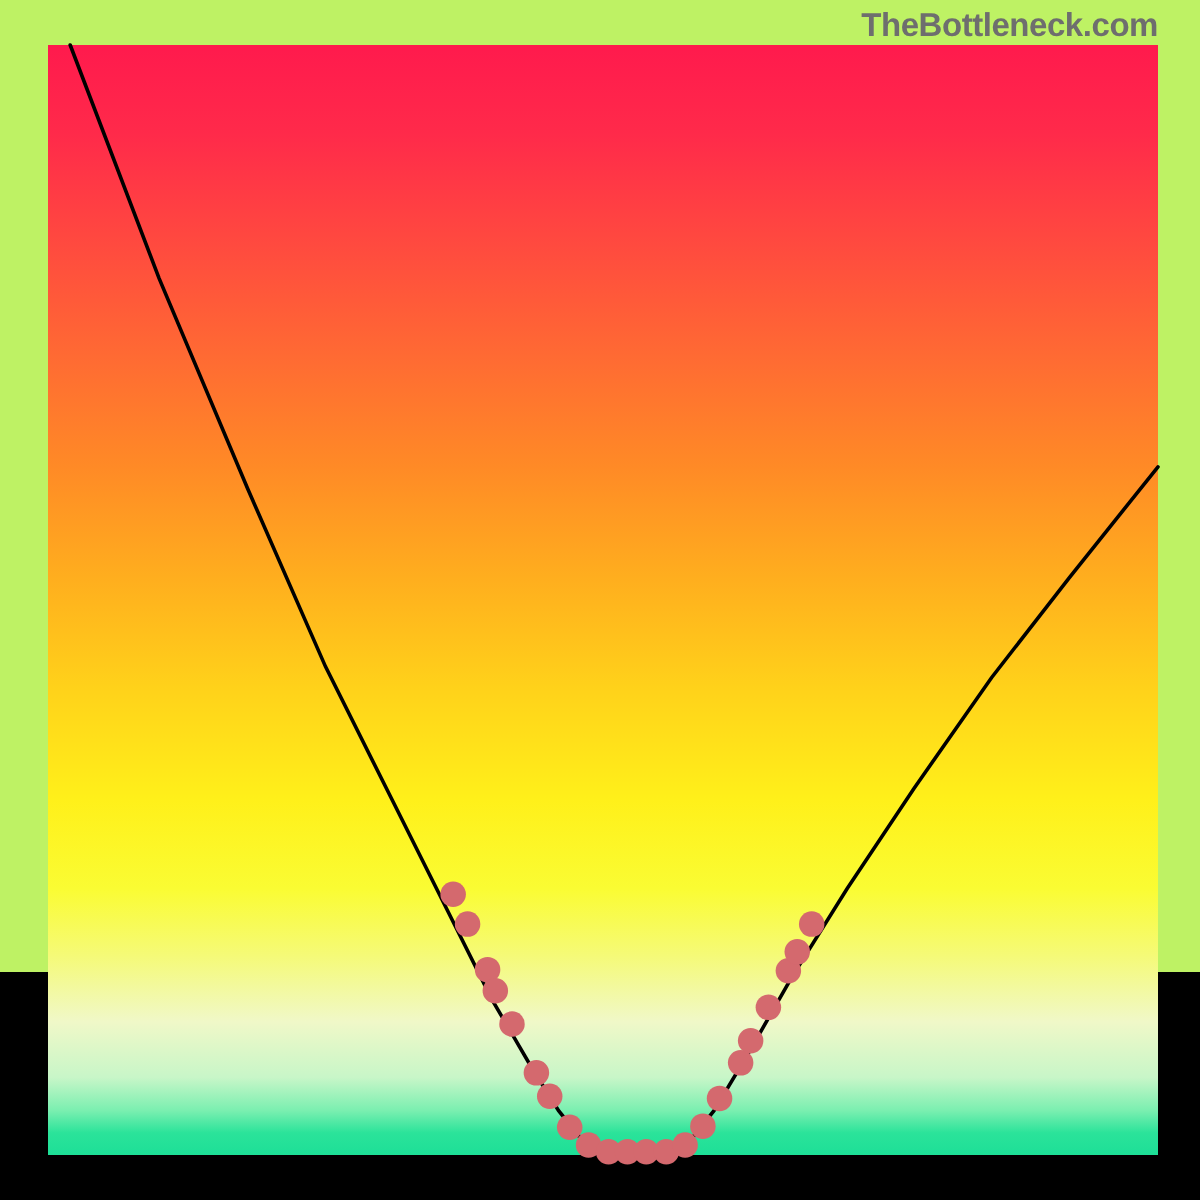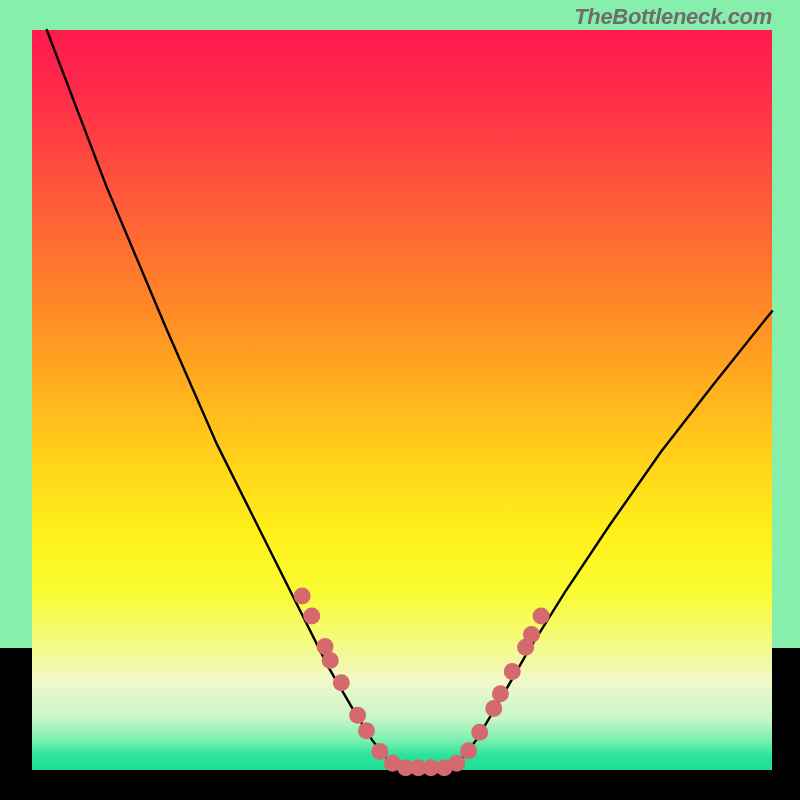--- a/index.html
+++ b/index.html
@@ -1,22 +1,21 @@
 <!DOCTYPE html>
 <html><head>
 <meta charset="utf-8">
 <style>
   * { margin: 0; padding: 0; box-sizing: border-box; }
   html, body { width: 800px; height: 800px; overflow: hidden; background: #000; }
   .stage {
     position: relative;
     width: 800px;
     height: 648px;
-    background: #86efac;
-    font-style: italic;
+    background: #bef264;
   }
   .plot-area {
     position: absolute;
     left: 32px;
     top: 30px;
     width: 740px;
     height: 740px;
     background: linear-gradient(to bottom,
       #ff1a4d 0%,
       #ff2a4a 8%,

